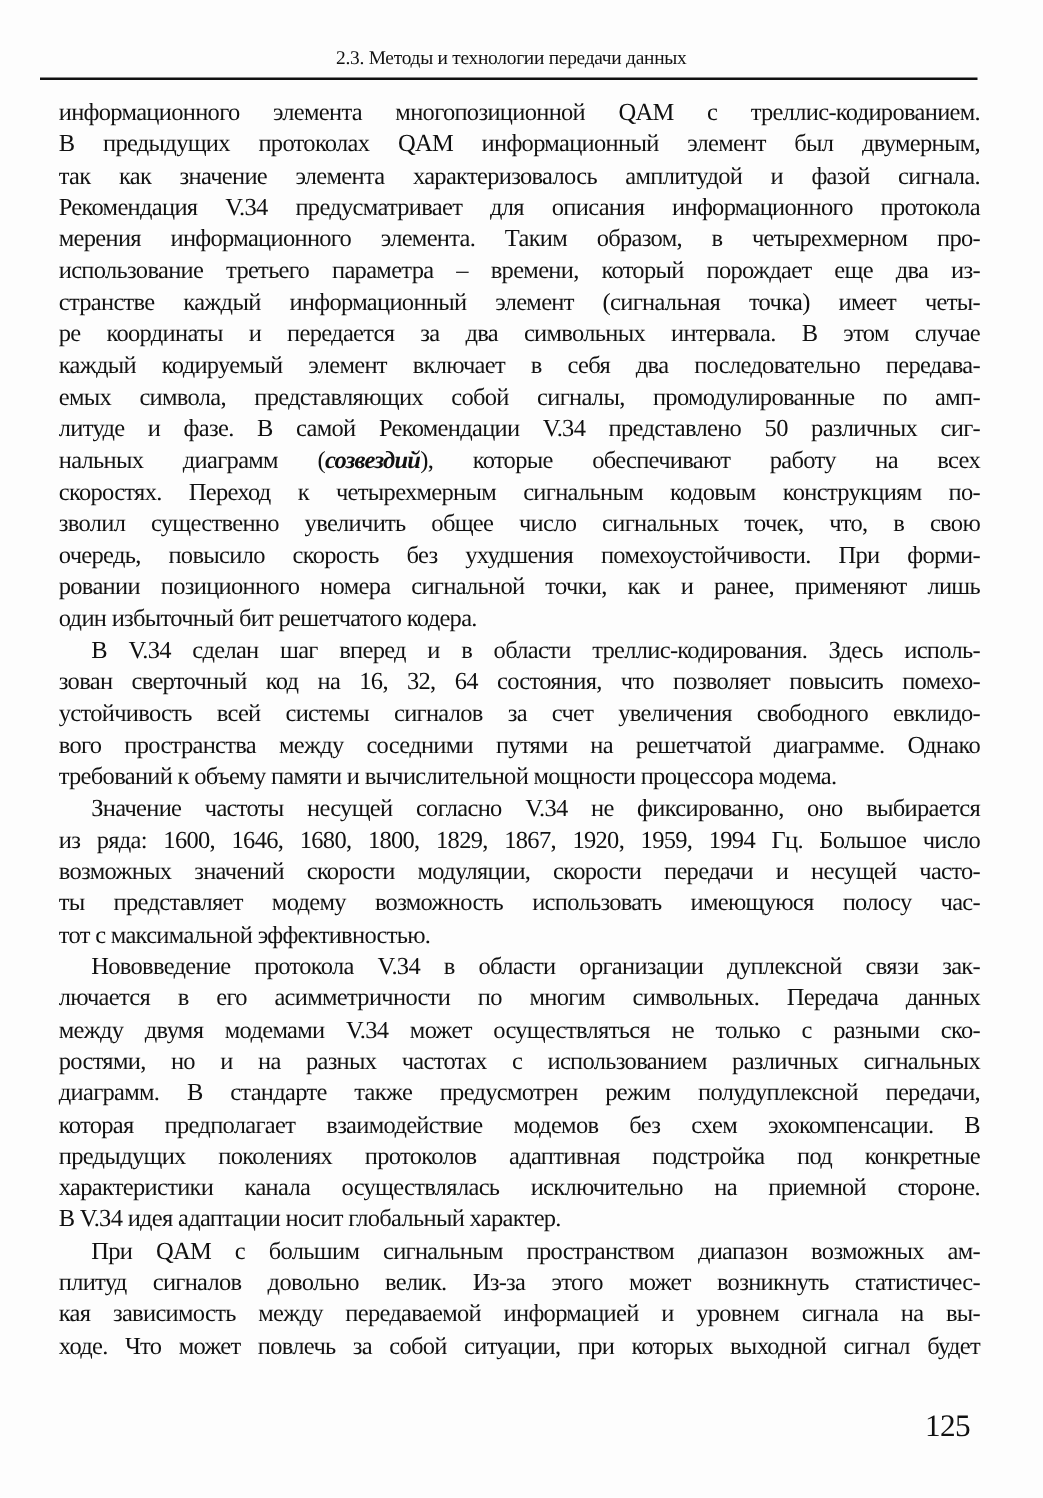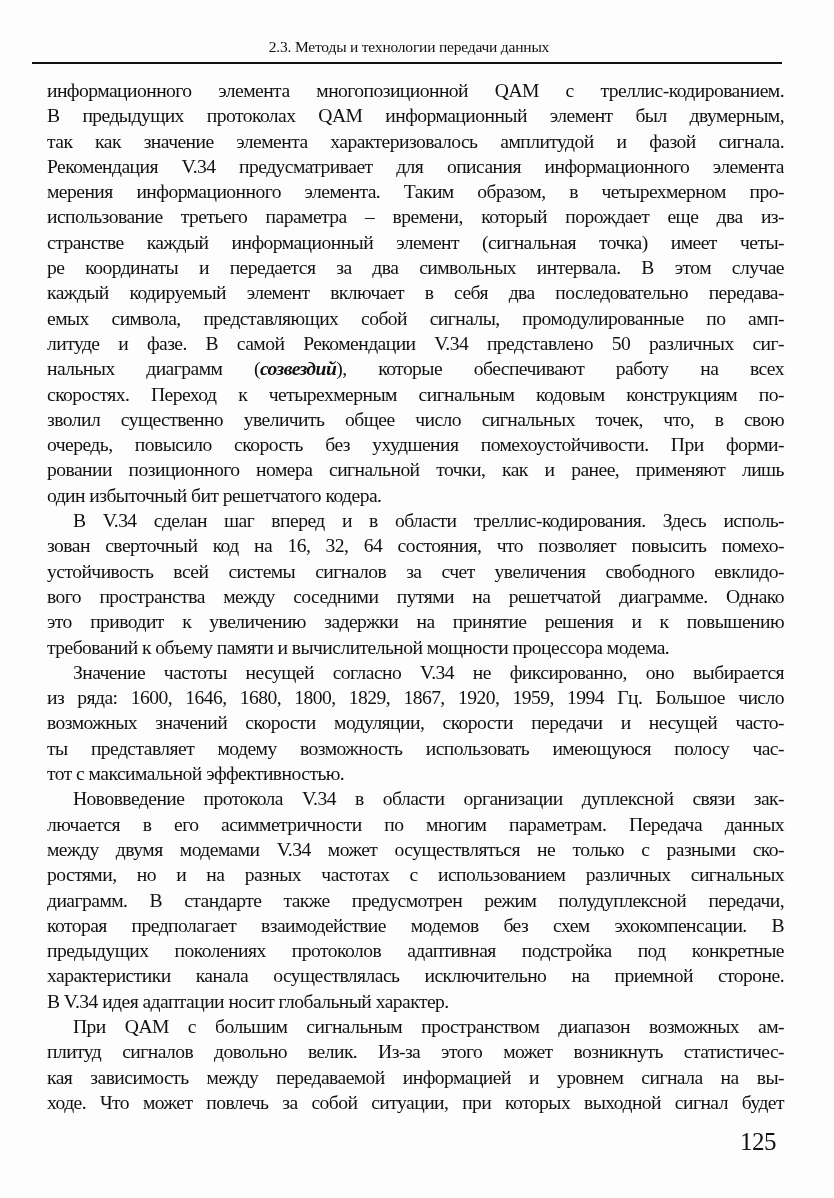--- a/index.html
+++ b/index.html
@@ -38,56 +38,55 @@
 <div class="page">
   <div class="running-head">2.3. Методы и технологии передачи данных</div>
   <div class="head-rule"></div>
 
   <div class="body-text">
 
     <div>
       <span class="line">информационного элемента многопозиционной QAM с треллис-кодированием.</span>
       <span class="line">В предыдущих протоколах QAM информационный элемент был двумерным,</span>
       <span class="line">так как значение элемента характеризовалось амплитудой и фазой сигнала.</span>
-      <span class="line">Рекомендация V.34 предусматривает для описания информационного элемента</span>
+      <span class="line">Рекомендация V.34 предусматривает для описания информационного протокола</span>
       <span class="line">мерения информационного элемента. Таким образом, в четырехмерном про-</span>
       <span class="line">использование третьего параметра – времени, который порождает еще два из-</span>
       <span class="line">странстве каждый информационный элемент (сигнальная точка) имеет четы-</span>
       <span class="line">ре координаты и передается за два символьных интервала. В этом случае</span>
       <span class="line">каждый кодируемый элемент включает в себя два последовательно передава-</span>
       <span class="line">емых символа, представляющих собой сигналы, промодулированные по амп-</span>
       <span class="line">литуде и фазе. В самой Рекомендации V.34 представлено 50 различных сиг-</span>
       <span class="line"><span>нальных диаграмм (</span><span class="em">созвездий</span><span>), которые обеспечивают работу на всех</span></span>
       <span class="line">скоростях. Переход к четырехмерным сигнальным кодовым конструкциям по-</span>
       <span class="line">зволил существенно увеличить общее число сигнальных точек, что, в свою</span>
       <span class="line">очередь, повысило скорость без ухудшения помехоустойчивости. При форми-</span>
       <span class="line">ровании позиционного номера сигнальной точки, как и ранее, применяют лишь</span>
       <span class="line last">один избыточный бит решетчатого кодера.</span>
     </div>
 
     <div>
       <span class="line indent">В V.34 сделан шаг вперед и в области треллис-кодирования. Здесь исполь-</span>
       <span class="line">зован сверточный код на 16, 32, 64 состояния, что позволяет повысить помехо-</span>
       <span class="line">устойчивость всей системы сигналов за счет увеличения свободного евклидо-</span>
       <span class="line">вого пространства между соседними путями на решетчатой диаграмме. Однако</span>
-      <span class="line">это приводит к увеличению задержки на принятие решения и к повышению</span>
       <span class="line last">требований к объему памяти и вычислительной мощности процессора модема.</span>
     </div>
 
     <div>
       <span class="line indent">Значение частоты несущей согласно V.34 не фиксированно, оно выбирается</span>
       <span class="line">из ряда: 1600, 1646, 1680, 1800, 1829, 1867, 1920, 1959, 1994 Гц. Большое число</span>
       <span class="line">возможных значений скорости модуляции, скорости передачи и несущей часто-</span>
       <span class="line">ты представляет модему возможность использовать имеющуюся полосу час-</span>
       <span class="line last">тот с максимальной эффективностью.</span>
     </div>
 
     <div>
       <span class="line indent">Нововведение протокола V.34 в области организации дуплексной связи зак-</span>
-      <span class="line">лючается в его асимметричности по многим параметрам. Передача данных</span>
+      <span class="line">лючается в его асимметричности по многим символьных. Передача данных</span>
       <span class="line">между двумя модемами V.34 может осуществляться не только с разными ско-</span>
       <span class="line">ростями, но и на разных частотах с использованием различных сигнальных</span>
       <span class="line">диаграмм. В стандарте также предусмотрен режим полудуплексной передачи,</span>
       <span class="line">которая предполагает взаимодействие модемов без схем эхокомпенсации. В</span>
       <span class="line">предыдущих поколениях протоколов адаптивная подстройка под конкретные</span>
       <span class="line">характеристики канала осуществлялась исключительно на приемной стороне.</span>
       <span class="line last">В V.34  идея адаптации носит глобальный характер.</span>
     </div>
 
     <div>

